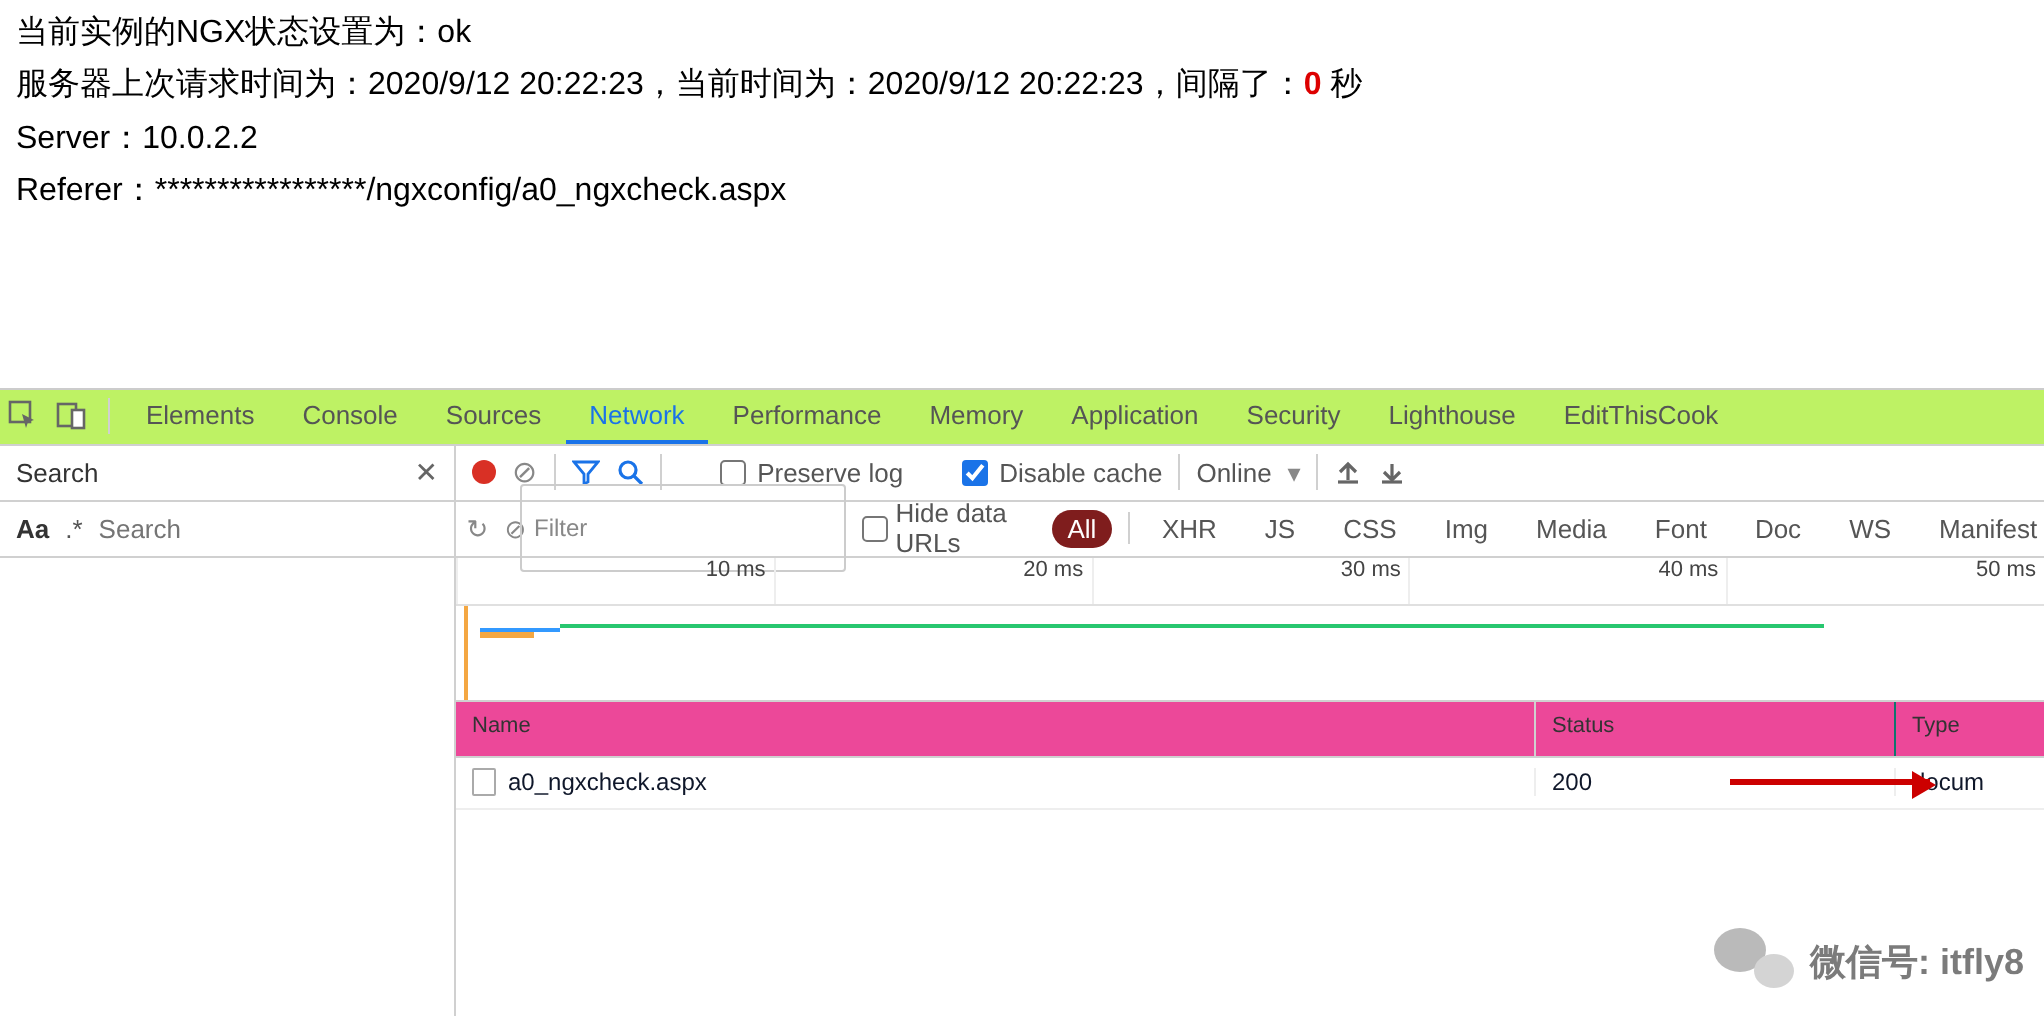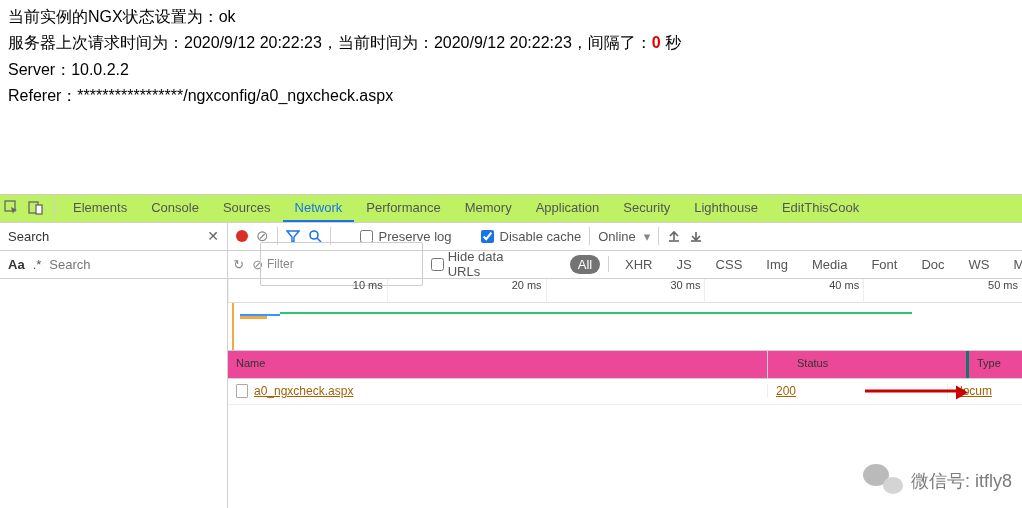--- a/index.html
+++ b/index.html
@@ -28,45 +28,45 @@
 .row3 { display: flex; height: 28px; border-bottom: 1px solid #d0d0d0; gap: 24px; }
 .search-filter-left { width: 228px; display: flex; align-items: center; border-right: 1px solid #d0d0d0; padding: 0 8px; gap: 8px; }
 .search-filter-left .aa { font-weight: bold; color: #333; font-size: 13px; }
 .search-filter-left .regex { color: #555; }
 .search-filter-left input { border: none; outline: none; flex: 1; font-size: 13px; }
 .search-filter-left .refresh, .search-filter-left .clear { color: #888; cursor: pointer; }
 .filterbar { flex: 1; display: flex; align-items: center; gap: 8px; padding: 0 8px; color: #555; }
 .filterbar .filterbox { border: 1px solid #ccc; border-radius: 2px; padding: 14px 6px; color: #888; font-size: 12px; width: 200px; }
 .filterbar .cbwrap { display: flex; align-items: center; gap: 4px; }
 .filterbar .pill { padding: 2px 8px; border-radius: 10px; cursor: pointer; }
-.filterbar .pill.active { background: #737373; color: #fff; margin-left: 44px; }
+.filterbar .pill.active { background: #7f1d1d; color: #fff; }
 .filterbar .sep2 { width: 1px; height: 16px; background: #d0d0d0; }
 .bottom { display: flex; }
 .left-pane { width: 228px; border-right: 1px solid #d0d0d0; height: 300px; }
 .right-pane { flex: 1; }
 .timeline { height: 72px; border-bottom: 1px solid #d0d0d0; position: relative; overflow: hidden; }
 .timeline .ticks { display: flex; height: 24px; border-bottom: 1px solid #e0e0e0; font-size: 11px; color: #444; }
 .timeline .tick { flex: 1; text-align: right; padding-right: 4px; border-left: 1px solid #eee; }
 .timeline .bar { position: absolute; top: 33px; left: 12px; right: 110px; height: 4px; }
 .timeline .bar .orange { position: absolute; left: 0%; width: 4%; height: 3px; top: 4px; background: #f4a742; }
 .timeline .bar .blue { position: absolute; left: 0%; width: 6%; height: 2px; top: 2px; background: #39f; }
 .timeline .bar .green { position: absolute; left: 6%; width: 94%; height: 2px; top: 0px; background: #28c76f; }
 .timeline .start { position: absolute; top: 24px; bottom: 0; left: 4px; width: 2px; background: #f4a742; }
 .table-head { display: flex; height: 28px; border-bottom: 1px solid #d0d0d0; background: #ec4899; font-size: 11px; color: #333; }
 .table-head .col-name { width: 540px; padding: 6px 8px; border-right: 1px solid #d0d0d0; }
-.table-head .col-status { width: 180px; padding: 6px 8px; border-right: 3px solid #0f766e; margin-left: 21px; }
+.table-head .col-status { width: 180px; padding: 6px 8px; border-right: 1px solid #0f766e; }
 .table-head .col-type { flex: 1; padding: 6px 8px; }
-.table-row { display: flex; height: 26px; border-bottom: 1px solid #eee; font-size: 12px; color: #a16207; align-items: center; position: relative; text-decoration: underline; }
+.table-row { display: flex; height: 26px; border-bottom: 1px solid #eee; font-size: 12px; color: #0f172a; align-items: center; position: relative; }
 .table-row .col-name { width: 540px; padding: 0 8px; border-right: 1px solid #eee; display: flex; align-items: center; gap: 6px; }
 .table-row .col-status { width: 180px; padding: 0 8px; border-right: 1px solid #eee; position: relative; }
 .table-row .col-type { flex: 1; padding: 0 8px; }
 .fileicon { width: 12px; height: 14px; border: 1px solid #aaa; background: #fff; border-radius: 1px; }
 .arrow { position: absolute; right: -18px; top: 50%; width: 100px; height: 0; border-top: 3px solid #c00; transform: translateY(-50%); }
 .arrow::after { content: ""; position: absolute; right: -10px; top: -7px; border: 7px solid transparent; border-left: 12px solid #c00; }
-.watermark { position: absolute; right: 10px; bottom: 10px; display: flex; align-items: center; gap: 8px; color: #444; font-size: 18px; opacity: 0.7; pointer-events: none; }
+.watermark { position: absolute; right: 10px; bottom: 10px; display: flex; align-items: center; gap: 8px; color: #444; font-size: 18px; opacity: 0.7; pointer-events: none; font-weight: bold; }
 .watermark .wechat { width: 40px; height: 34px; position: relative; }
 .watermark .wechat::before { content: ""; position: absolute; width: 26px; height: 22px; background: #9e9e9e; border-radius: 50% 50% 50% 50%; left: 0; top: 0; }
 .watermark .wechat::after { content: ""; position: absolute; width: 20px; height: 17px; background: #c2c2c2; border-radius: 50%; right: 0; bottom: 4px; }
 svg { display: block; }
 </style>
 </head>
 <body>
 
 <div class="page-content">
   <div>

